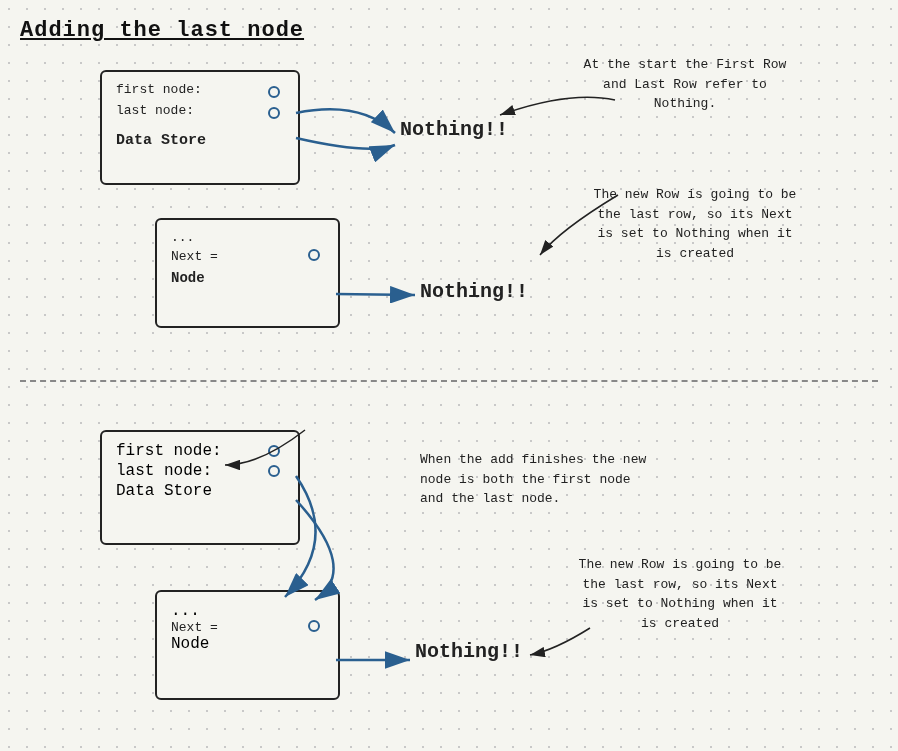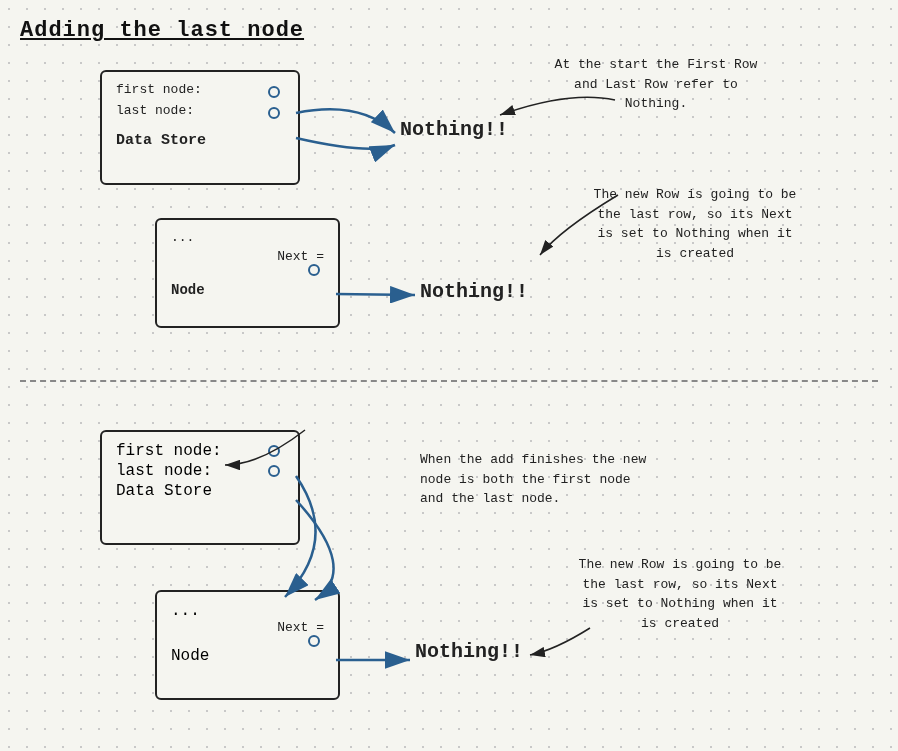--- a/index.html
+++ b/index.html
@@ -89,22 +89,21 @@
       margin-bottom: 4px;
     }
     .node-top .n-title {
       font-size: 14px;
       font-weight: bold;
       color: #222;
       margin-top: 6px;
     }
     .next-row {
       display: flex;
-      align-items: flex-end;
-      flex-direction: column;
+      align-items: flex-start;
     }
     .next-label {
       font-size: 13px;
       color: #222;
     }
 
     
     .nothing-top {
       position: absolute;
       top: 118px;
@@ -119,21 +118,21 @@
       left: 420px;
       font-size: 20px;
       font-weight: bold;
       color: #222;
     }
 
     
     .anno-top-right-1 {
       position: absolute;
       top: 55px;
-      left: 551px;
+      left: 580px;
       font-size: 13px;
       color: #222;
       line-height: 1.5;
       text-align: center;
       width: 210px;
     }
     .anno-top-right-2 {
       position: absolute;
       top: 185px;
       left: 590px;

